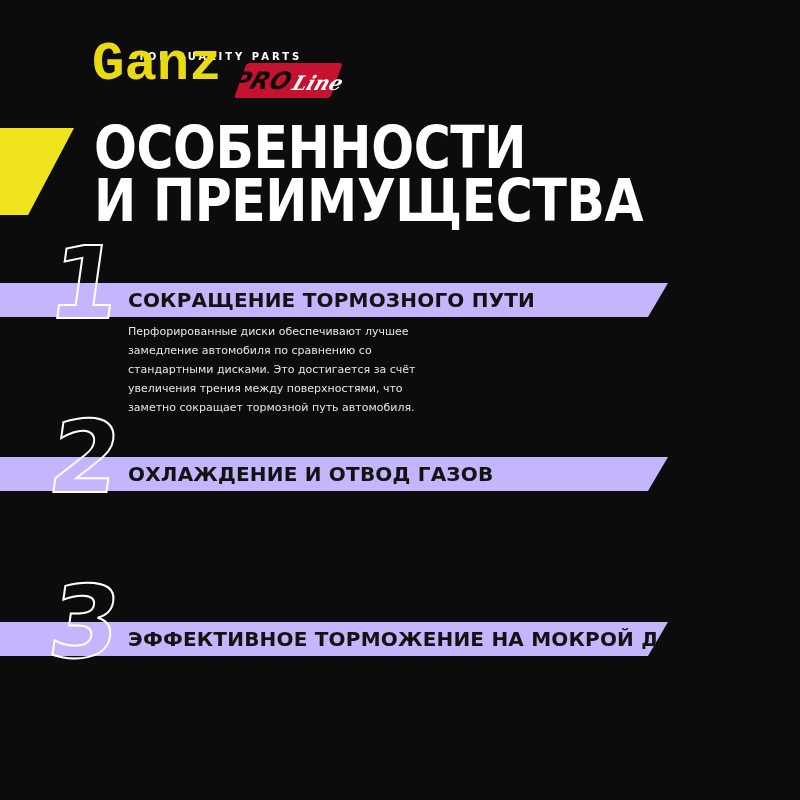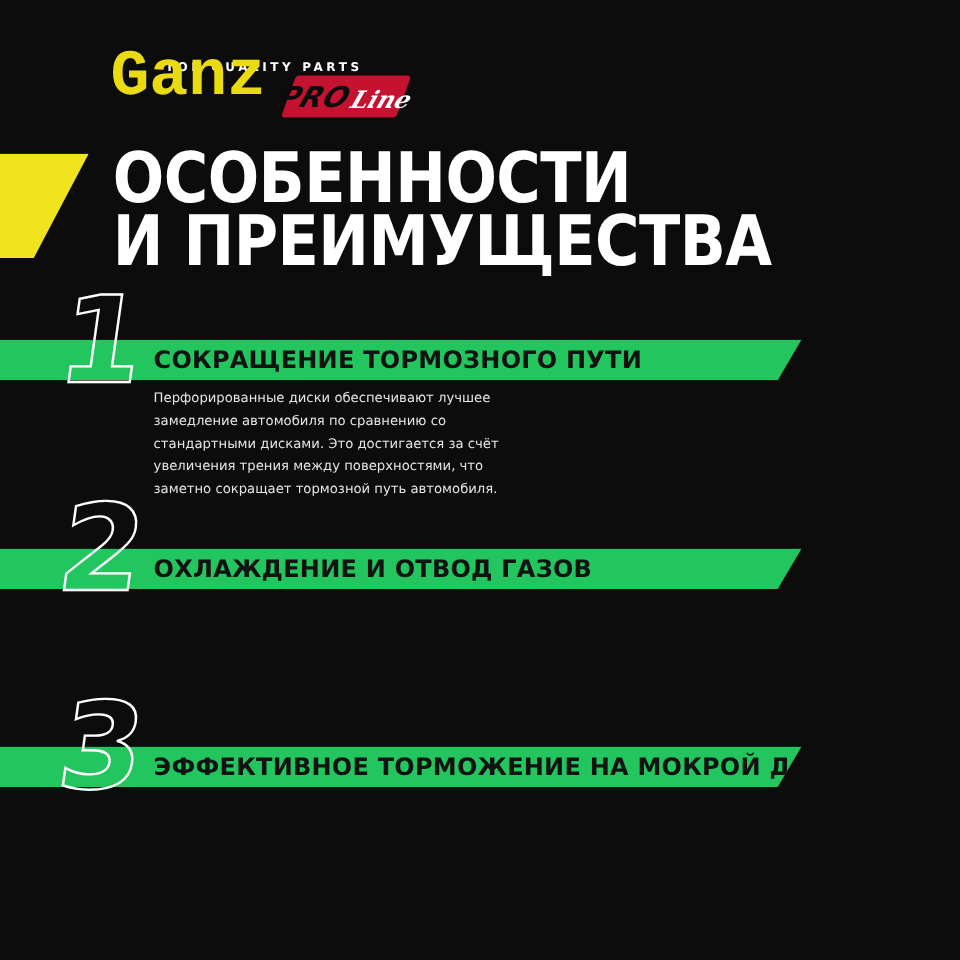--- a/index.html
+++ b/index.html
@@ -45,21 +45,21 @@
   }
   
   .big-num{
     position:absolute;left:45px;width:80px;text-align:center;
     font-size:100px;line-height:100px;font-weight:bold;
     color:transparent;-webkit-text-stroke:2px #FFFFFF;
     transform:skewX(-8deg);z-index:3;
   }
   .num-1{top:234px;} .num-2{top:408px;} .num-3{top:573px;}
   .banner{
-    position:absolute;left:0;width:668px;height:34px;background:#22c55e;
+    position:absolute;left:0;width:668px;height:34px;background:#c4b5fd;
     clip-path:polygon(0 0,100% 0,648px 100%,0 100%);
     display:flex;align-items:center;box-sizing:border-box;padding-left:128px;
     z-index:2;
   }
   .banner-1{top:283px;} .banner-2{top:457px;text-align:center;} .banner-3{top:622px;}
   .banner .heading{
     font-size:20px;font-weight:bold;color:#121212;letter-spacing:.2px;white-space:nowrap;
   }
   .body-text{
     position:absolute;left:128px;width:545px;

